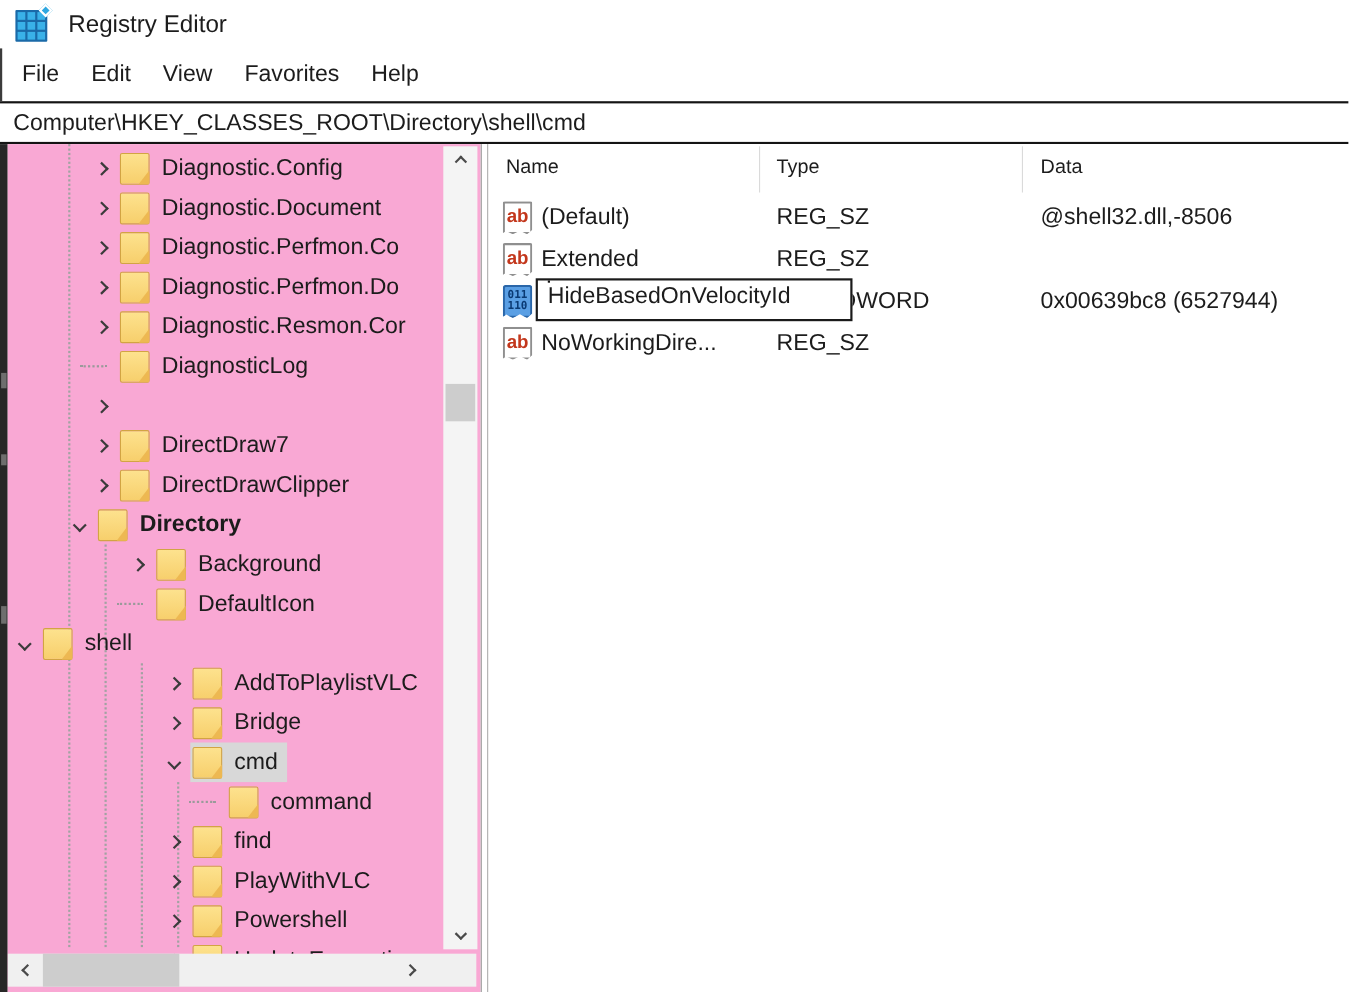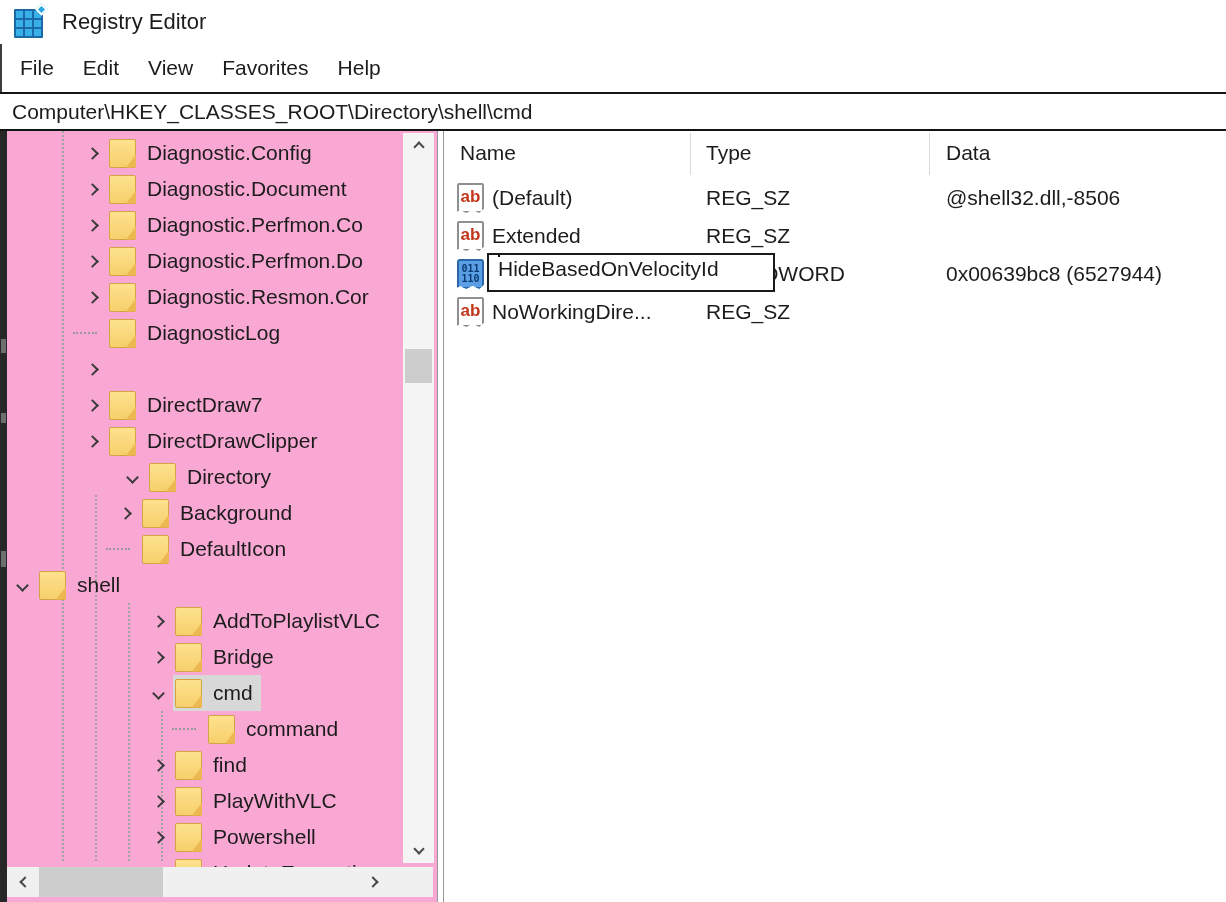--- a/index.html
+++ b/index.html
@@ -57,21 +57,21 @@
   .tree-vscroll { top:2px; right:3px; width:31px; height:730px; }
   .tree-hscroll { left:0; bottom:5px; width:426px; height:30px; background:#f0f0f0; }
   .sb-btn { position:absolute; display:flex; align-items:center; justify-content:center; }
   .tree-vscroll .sb-btn { left:0; width:31px; height:28px; }
   .tree-vscroll .sb-btn.down { bottom:0; }
   .tree-hscroll .sb-btn { top:0; width:28px; height:30px; }
   .sb-thumb { position:absolute; background:#cdcdcd; }
   .tree-vscroll .sb-thumb { left:2px; width:27px; top:216px; height:34px; }
   .tree-hscroll .sb-thumb { top:0; height:30px; left:32px; width:124px; }
   
-  .lv-header { position:relative; height:46px; font-size:21px; }
+  .lv-header { position:relative; height:46px; font-size:18px; }
   .lv-header .hcell { position:absolute; top:10px; }
   .hcell.c-name { left:16px; } .hcell.c-type { left:262px; } .hcell.c-data { left:502px; }
   .col-sep { position:absolute; top:2px; height:42px; width:1px; background:#dadada; }
   .col-sep.s1 { left:246px; } .col-sep.s2 { left:485px; }
   .lv-row { position:absolute; left:0; width:100%; height:38px; font-size:21px; }
   .lv-row .cell { position:absolute; top:7px; }
   .cell.name { left:48px; } .cell.type { left:262px; } .cell.data { left:502px; }
   .vicon { position:absolute; left:13px; top:4px; width:27px; height:30px; }
   .icon-ab { background:#fff; border:2px solid #8f8f8f; border-radius:2px; color:#c3371c;
              font-weight:bold; font-size:17px; text-align:center; line-height:24px;
@@ -201,21 +201,21 @@
         </div>
         <div class="tree-row" style="top: 292px; padding-left: 70px;">
           <span class="expander">
             <span class="chev right"></span>
           </span>
           <span class="node-content">
             <span class="folder"></span>
             <span class="node-label">DirectDrawClipper</span>
           </span>
         </div>
-        <div class="tree-row" style="top: 328px; padding-left: 110px;">
+        <div class="tree-row" style="top: 328px; padding-left: 50px; font-weight: bold;">
           <span class="expander">
             <span class="chev down"></span>
           </span>
           <span class="node-content">
             <span class="folder"></span>
             <span class="node-label">Directory</span>
           </span>
         </div>
         <div class="tree-row" style="top: 364px; padding-left: 103px;">
           <span class="expander">

